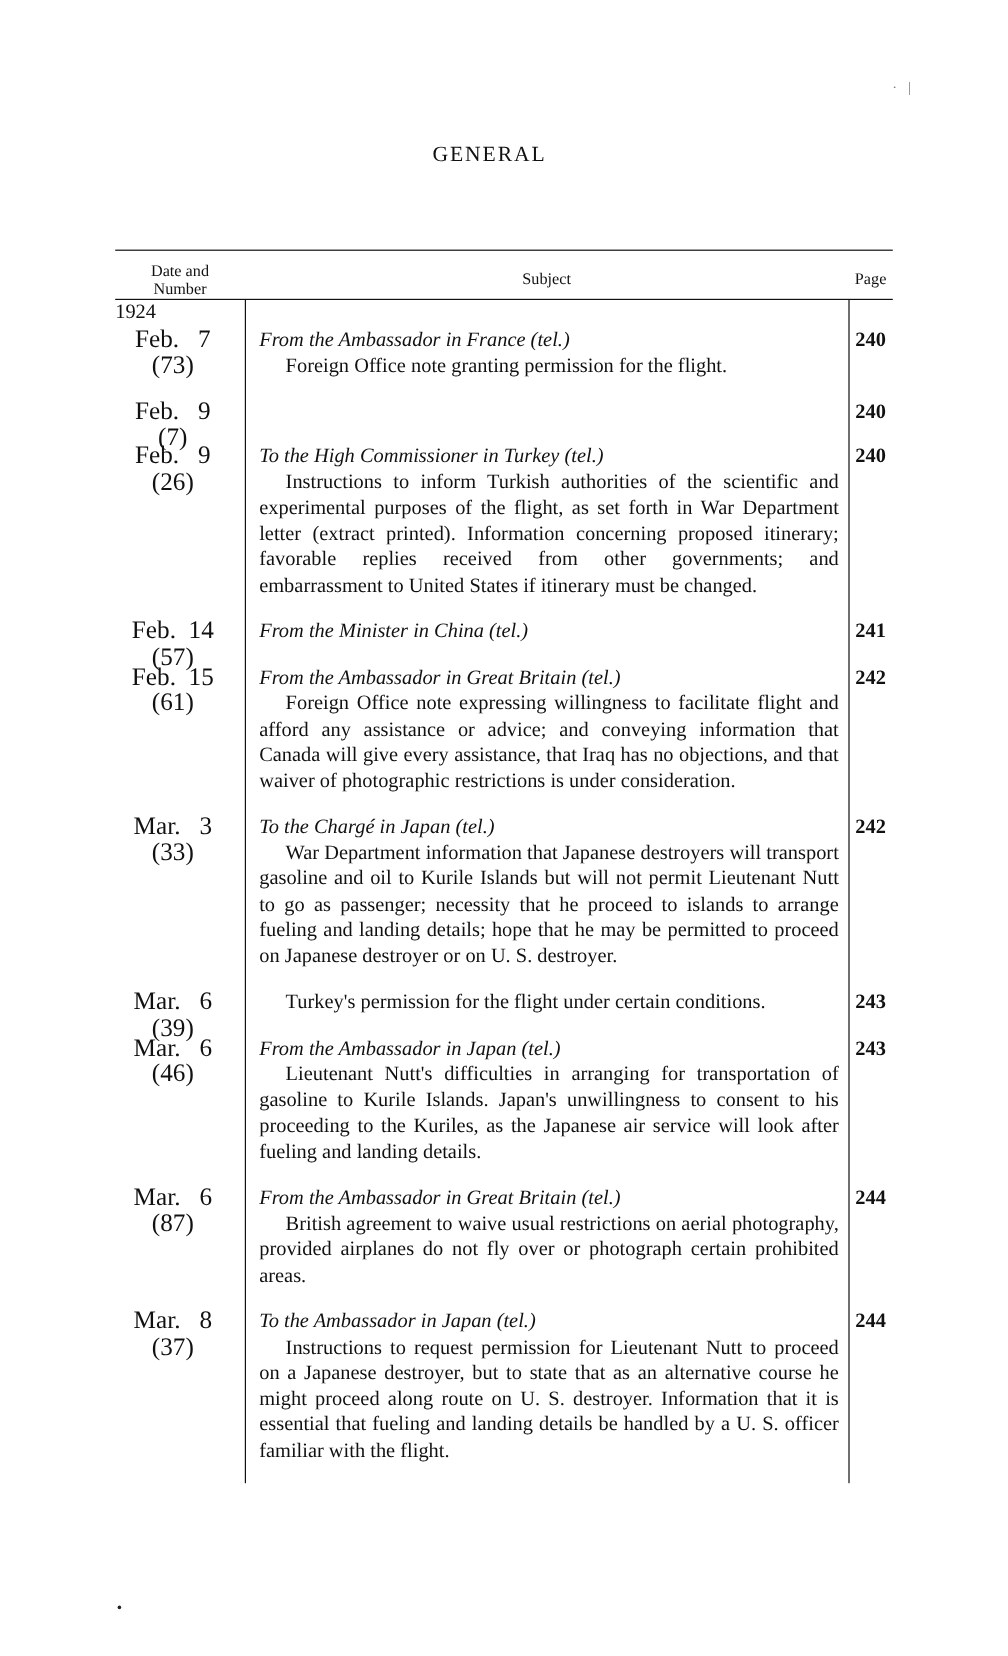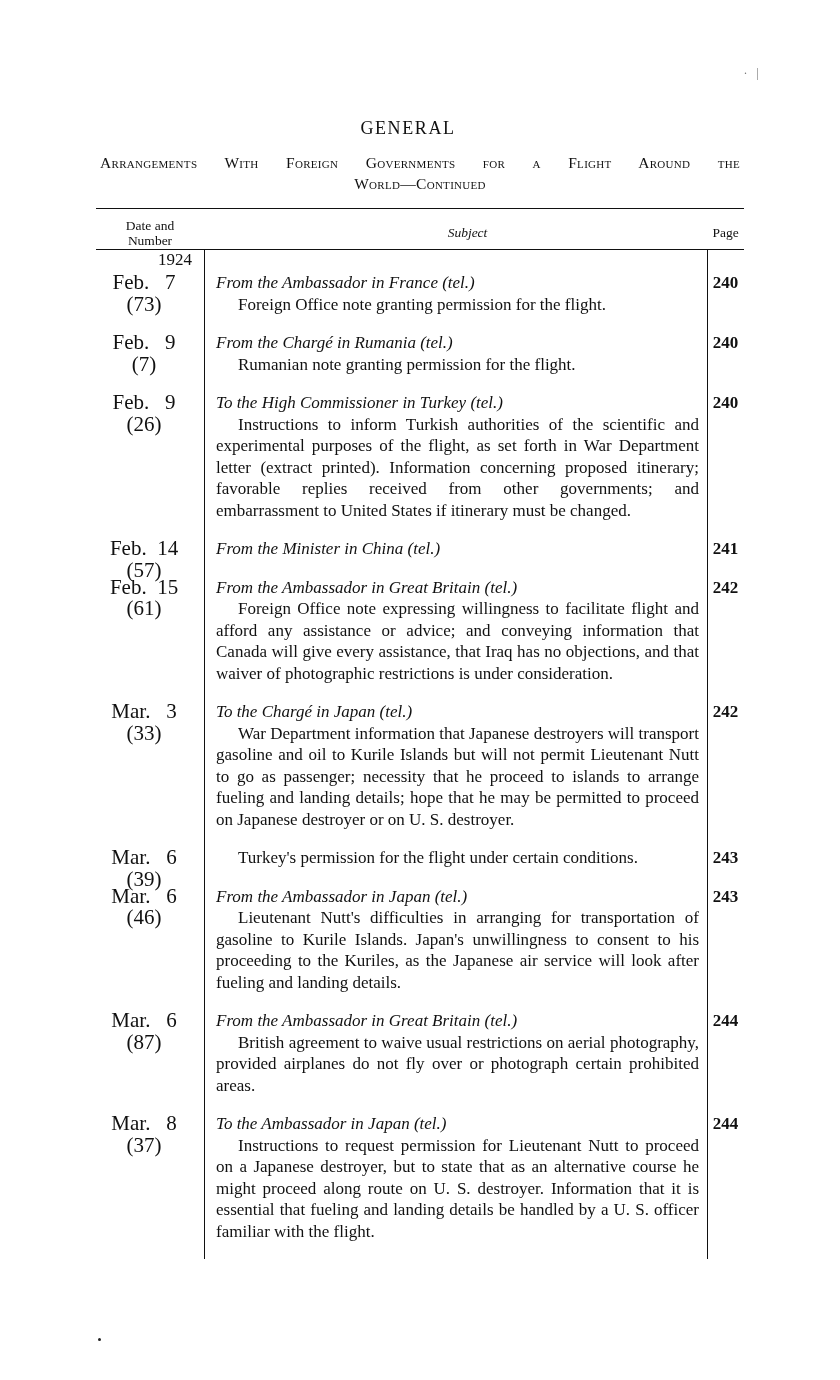--- a/index.html
+++ b/index.html
@@ -97,21 +97,21 @@
     height: 40px;
   }
   .th-date, .th-subject, .th-page {
     position: absolute;
     text-align: center;
     font-size: 13.5px;
     line-height: 15px;
     top: 9px;
   }
   .th-date { left: 0; width: 108px; }
-  .th-subject { left: 120px; width: 503px; top: 16px; font-style: italic; }
+  .th-subject { left: 108px; width: 503px; top: 16px; }
   .th-page { left: 611px; width: 37px; top: 16px; }
 
   .tbody {
     position: relative;
     width: 648px;
   }
   .vrule-left, .vrule-right {
     position: absolute;
     top: 0;
     bottom: 0;
@@ -163,21 +163,21 @@
     text-align: justify;
   }
   .year-row {
     position: relative;
     height: 22px;
   }
   .year-row .year {
     position: absolute;
     left: 0;
     width: 96px;
-    text-align: right;
+    text-align: left;
     font-size: 17px;
   }
   .bottom-dot {
     position: absolute;
     left: 98px;
     top: 1338px;
     width: 3px;
     height: 3px;
     background: #222;
     border-radius: 50%;
@@ -194,24 +194,20 @@
 </head>
 <body>
 
 <div class="page">
 
   <div class="corner-mark">· |</div>
 
 
   <div class="section-title">GENERAL</div>
 
-  <div class="subject-head">
-    <span class="l1 smallcaps">Arrangements With Foreign Governments for a Flight Around the</span>
-    <span class="smallcaps">World—Continued</span>
-  </div>
 
   <div class="table">
     <div class="rule-top"></div>
     <div class="thead">
       <div class="th-date">
         <span>Date and</span><br>
         <span>Number</span>
       </div>
       <div class="th-subject">Subject</div>
       <div class="th-page">Page</div>
@@ -236,24 +232,20 @@
           <span class="desc">Foreign Office note granting permission for the flight.</span>
         </div>
         <div class="page">240</div>
       </div>
 
       <div class="row">
         <div class="date">
           <span class="d-line">Feb.   9</span>
           <span class="d-line">(7)</span>
         </div>
-        <div class="subject">
-          <span class="title">From the Chargé in Rumania (tel.)</span>
-          <span class="desc">Rumanian note granting permission for the flight.</span>
-        </div>
         <div class="page">240</div>
       </div>
 
       <div class="row">
         <div class="date">
           <span class="d-line">Feb.   9</span>
           <span class="d-line">(26)</span>
         </div>
         <div class="subject">
           <span class="title">To the High Commissioner in Turkey (tel.)</span>

